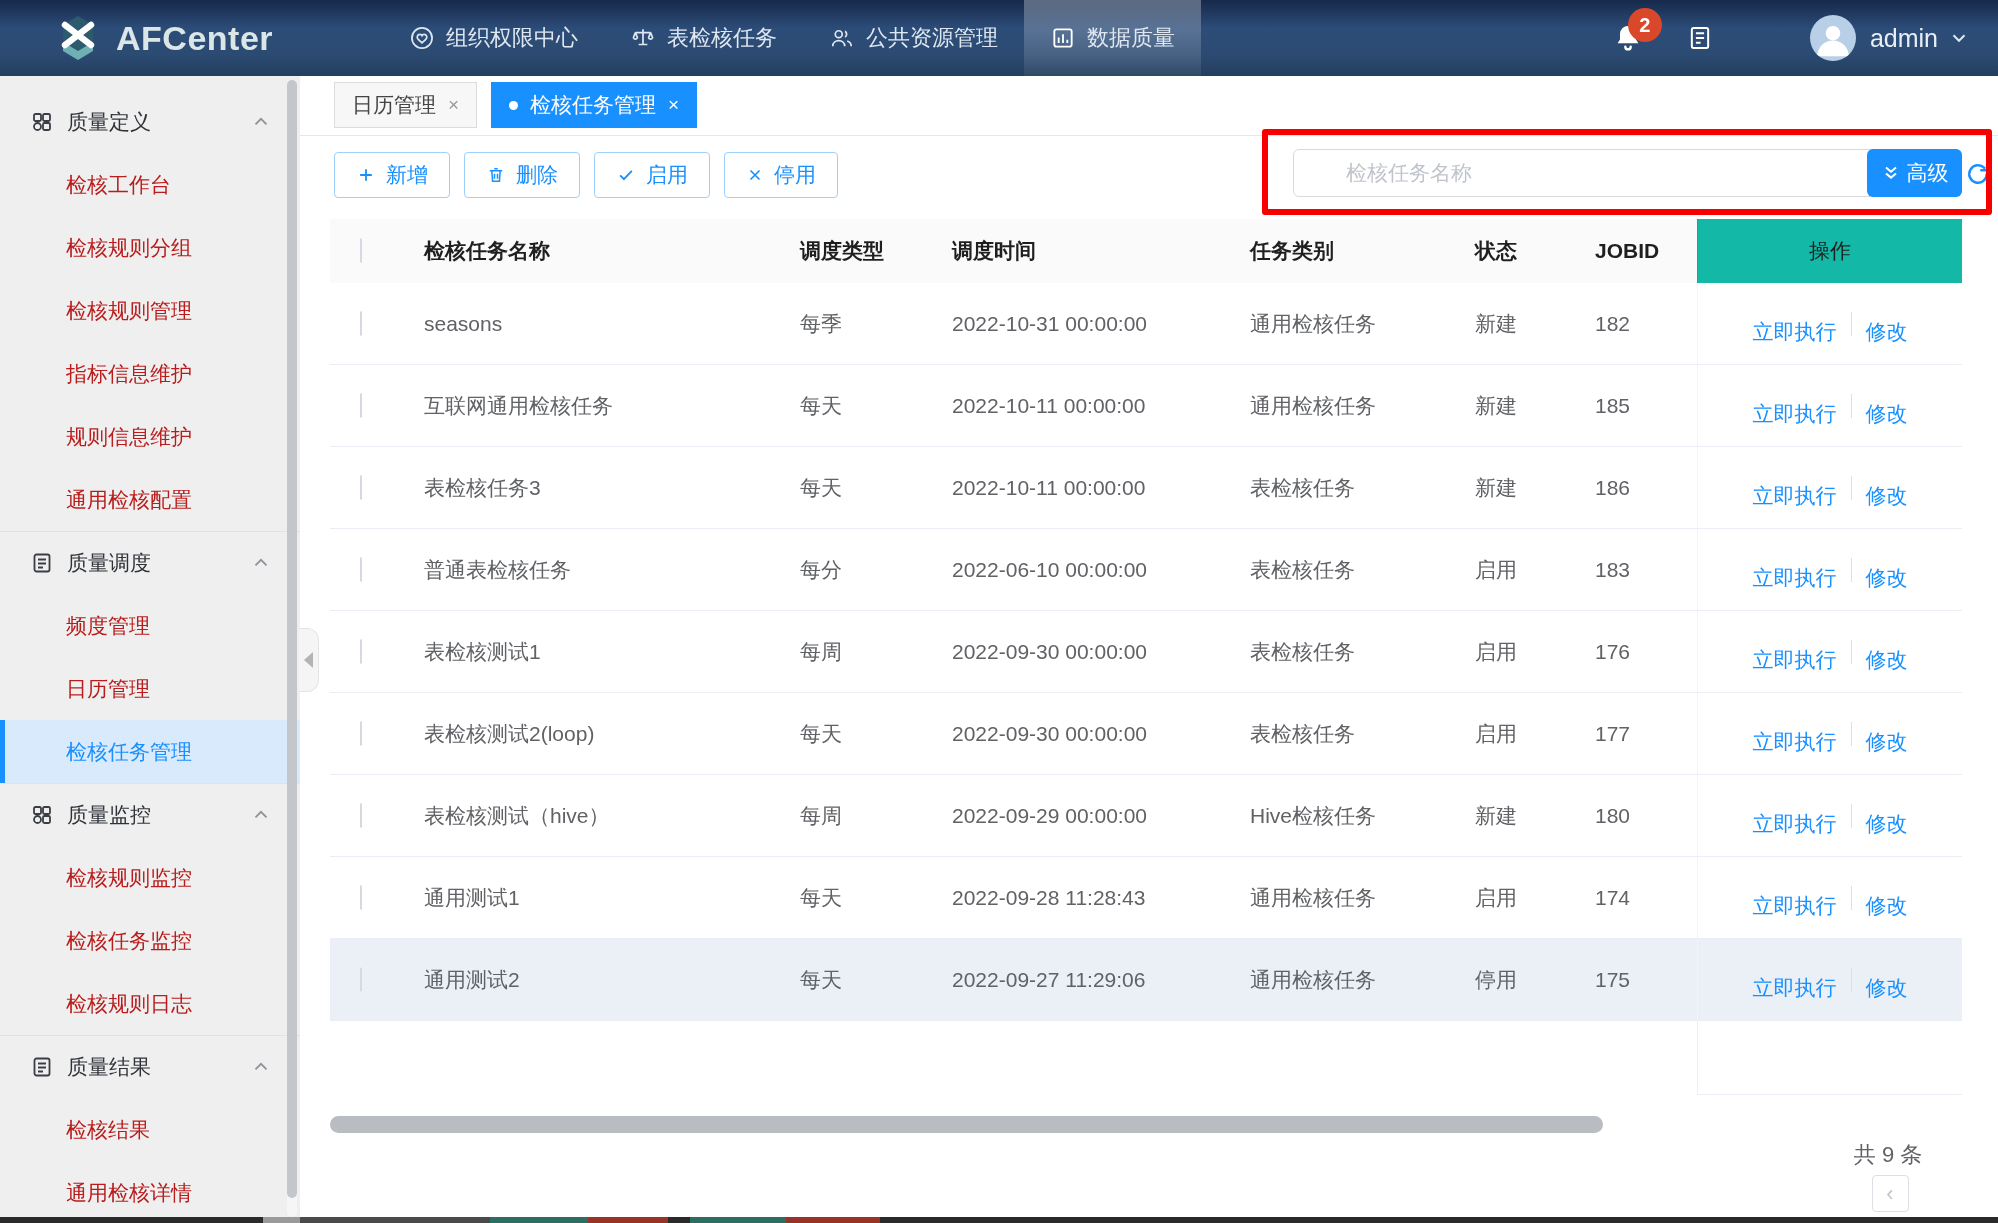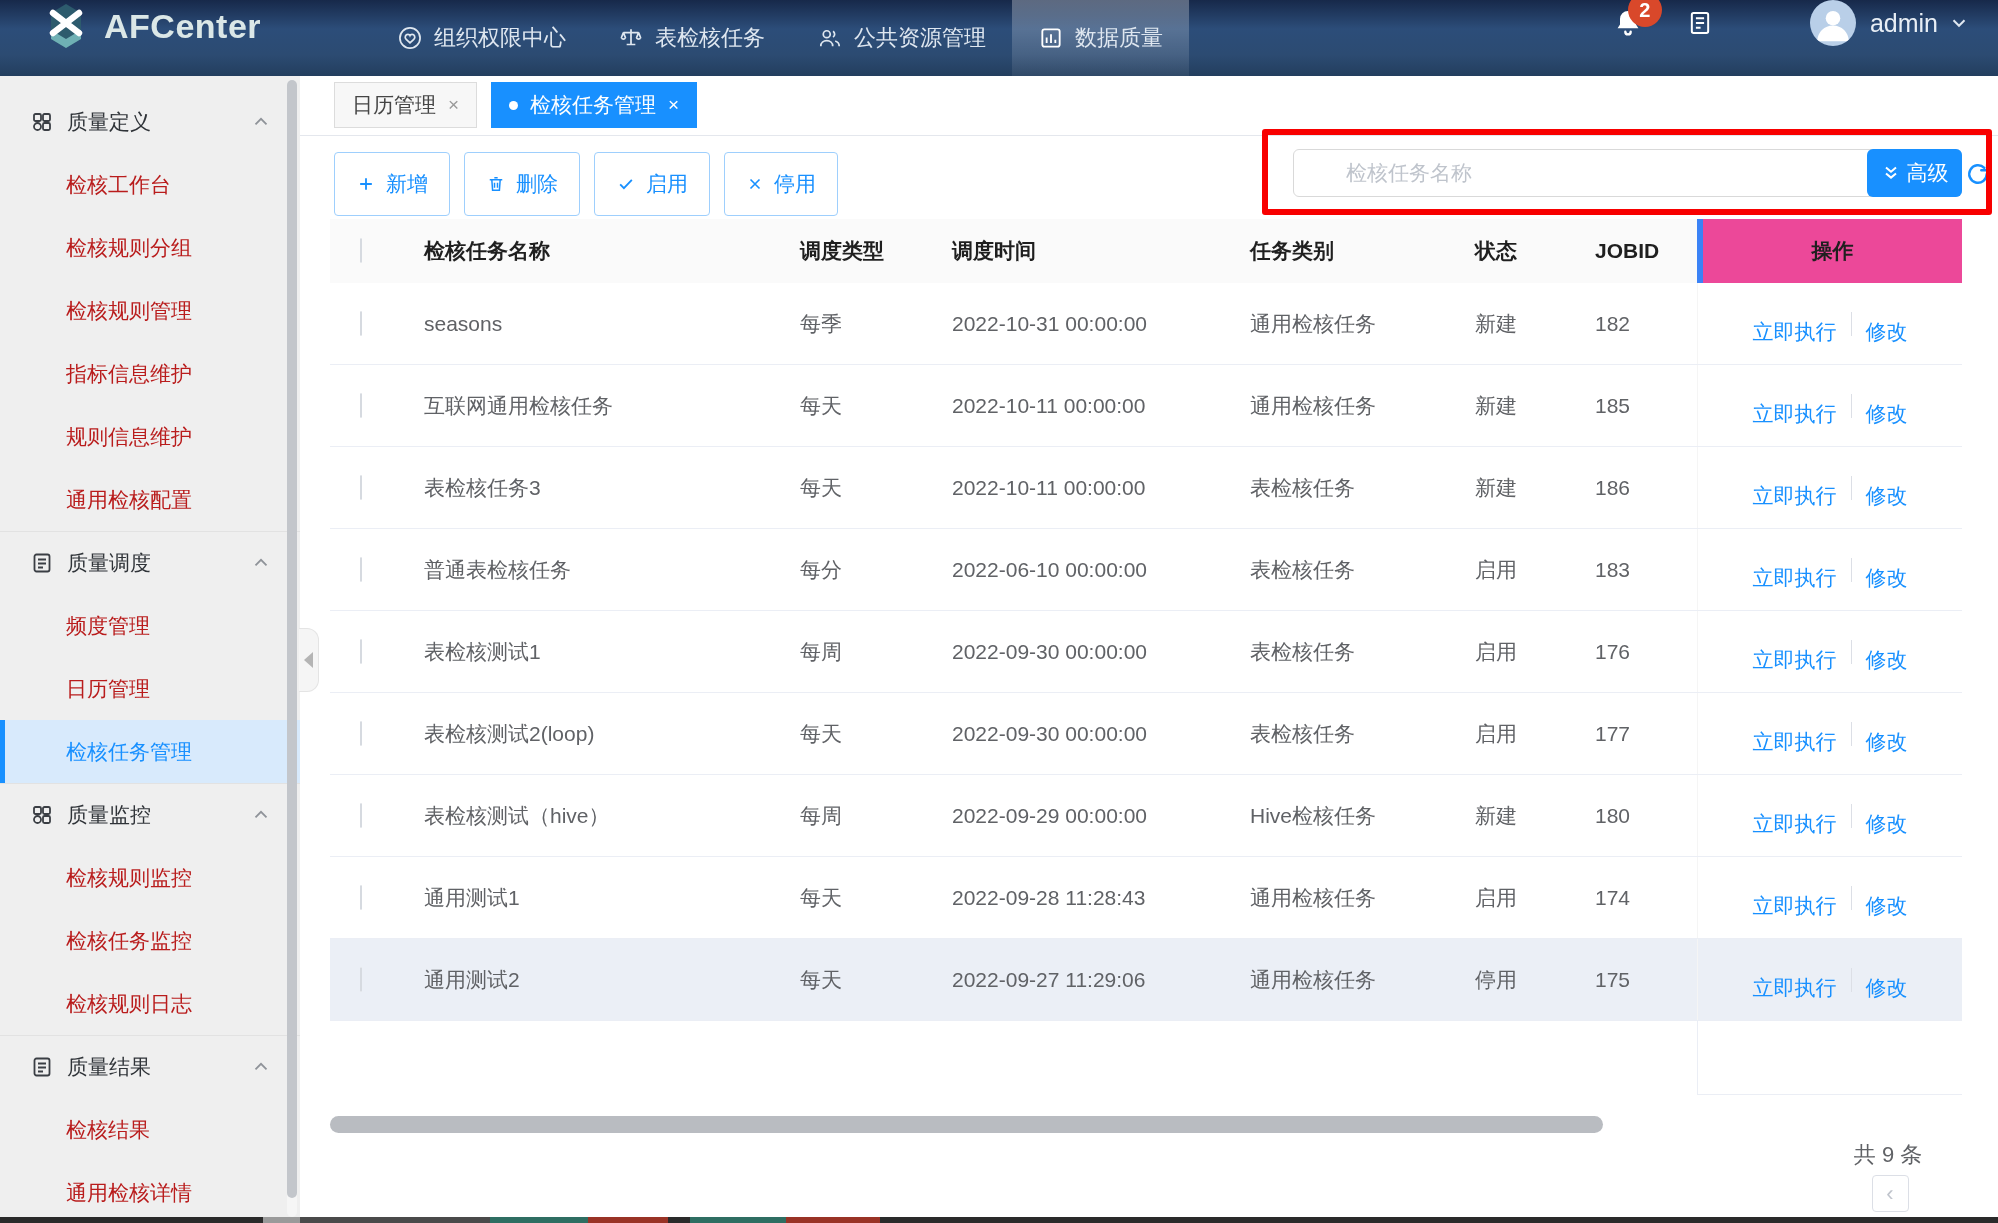--- a/index.html
+++ b/index.html
@@ -2,21 +2,21 @@
 <html><head>
 <meta charset="utf-8">
 <style>
   * { margin:0; padding:0; box-sizing:border-box; }
   html,body { width:1998px; height:1223px; background:#fff; font-family:"Liberation Sans","DejaVu Sans",sans-serif; overflow:hidden; }
   .screen { position:relative; width:1998px; height:1223px; background:#fff; }
 
   
   .navbar { position:absolute; left:0; top:0; width:100%; height:76px;
     background:linear-gradient(180deg,#17294a 0%,#2c4d79 38%,#2c4b72 72%,#233e5e 100%);
-    display:flex; align-items:flex-start; z-index:10; }
+    display:flex; align-items:center; z-index:10;padding-left:12px; }
   .logo { display:flex; align-items:center; gap:14px; margin-left:42px; }
   .logo-text { color:#dbe7e7; font-size:34px; font-weight:bold; letter-spacing:.5px; }
   .nav-menu { display:flex; align-items:stretch; height:100%; margin-left:110px; }
   .nav-item { display:flex; align-items:center; gap:11px; padding:0 26px; color:#dfe7f0; font-size:22px; cursor:pointer; }
   .nav-item.active { background:linear-gradient(180deg,rgba(255,255,255,.30),rgba(255,255,255,.06)); }
   .nav-ic { display:flex; align-items:center; }
   .nav-right { margin-left:auto; display:flex; align-items:center; margin-right:28px; }
   .bell-wrap { position:relative; margin-right:42px; }
   .badge { position:absolute; top:-14px; left:16px; min-width:34px; height:34px; border-radius:17px;
     background:#d9482a; color:#fff; font-size:20px; font-weight:bold; display:flex; align-items:center; justify-content:center; }
@@ -42,37 +42,37 @@
   .content { position:absolute; left:300px; top:76px; width:1698px; height:1147px; background:#fff; }
   .tabbar { position:absolute; left:0; top:0; width:100%; height:60px; border-bottom:1px solid #e4e7ed; background:#fff; display:flex; align-items:flex-end; padding-left:34px; gap:14px; }
   .tab { height:46px; margin-bottom:7px; display:flex; align-items:center; gap:12px; padding:0 17px; font-size:21px; cursor:pointer;
     background:#f7f7f7; border:1px solid #dcdcdc; color:#454545; }
   .tab .x { color:#9a9a9a; font-size:19px; }
   .tab.active { background:#1890ff; border-color:#1890ff; color:#fff; }
   .tab.active .x { color:#fff; }
   .tab .dot { width:9px; height:9px; border-radius:50%; background:#fff; }
 
   .toolbar { position:absolute; left:34px; top:76px; display:flex; gap:14px; }
-  .tbtn { height:64px; padding:0 21px; background:#fff; border:1px solid #9ecffd; border-radius:4px;
+  .tbtn { height:46px; padding:0 21px; background:#fff; border:1px solid #9ecffd; border-radius:4px;
     color:#1890ff; font-size:21px; display:flex; align-items:center; gap:10px; cursor:pointer; }
 
   .search-wrap { position:absolute; left:993px; top:73px; width:669px; height:48px; }
   .search-input { position:absolute; left:0; top:0; width:100%; height:48px; border:1px solid #d9d9d9; border-radius:6px;
     padding:0 120px 0 52px; font-size:21px; color:#333; outline:none; font-family:inherit; }
   .search-input::placeholder { color:#bfc4cc; }
   .search-ic { position:absolute; left:16px; top:12px; }
   .adv-btn { position:absolute; right:0; top:0; width:95px; height:48px; background:#1890ff; border:none; border-radius:6px;
     color:#fff; font-size:21px; display:flex; align-items:center; justify-content:center; gap:6px; cursor:pointer; }
   .refresh-ic { position:absolute; left:1664px; top:84px; cursor:pointer; }
 
   
   .table { position:absolute; left:30px; top:143px; width:1632px; }
   .trow { display:grid; grid-template-columns:94px 376px 152px 298px 225px 120px 102px 265px; align-items:center; }
   .thead { height:64px; background:#fafafa; font-weight:bold; color:#1f1f1f; font-size:21px; }
-  .thead .cell-actions { background:#ec4899; border-left:6px solid #3b82f6; height:100%; display:flex; align-items:center; justify-content:center; font-weight:bold; }
+  .thead .cell-actions { background:#14b8a6; border-left:1px solid #3b82f6; height:100%; display:flex; align-items:center; justify-content:center; font-weight:normal; }
   .tbody .trow { height:82px; background:#fff; border-bottom:1px solid #ebeef5; color:#606266; font-size:21px; }
   .tbody .trow.hl { background:#ebeff6; }
   .cell-cb { padding-left:30px; }
   .cb { width:22px; height:22px; border:1px solid #d6dae0; border-radius:4px; background:#fff; cursor:pointer; }
   .cell-actions { display:flex; align-items:center; justify-content:center; gap:14px; border-left:1px solid #f5f5f5; height:100%; }
   .lnk { color:#1890ff; font-size:21px; cursor:pointer; text-decoration:none;margin-top:16px; }
   .lnk-div { width:1px; height:24px; background:#dcdfe6; }
   .fixed-ext { position:absolute; left:1397px; top:945px; width:265px; height:74px; background:#fff; border-left:1px solid #ebeef5; border-bottom:1px solid #ebeef5; }
 
   .hscrollbar { position:absolute; left:30px; top:1040px; width:1273px; height:17px; border-radius:9px; background:#b9bcc1; cursor:pointer; }

